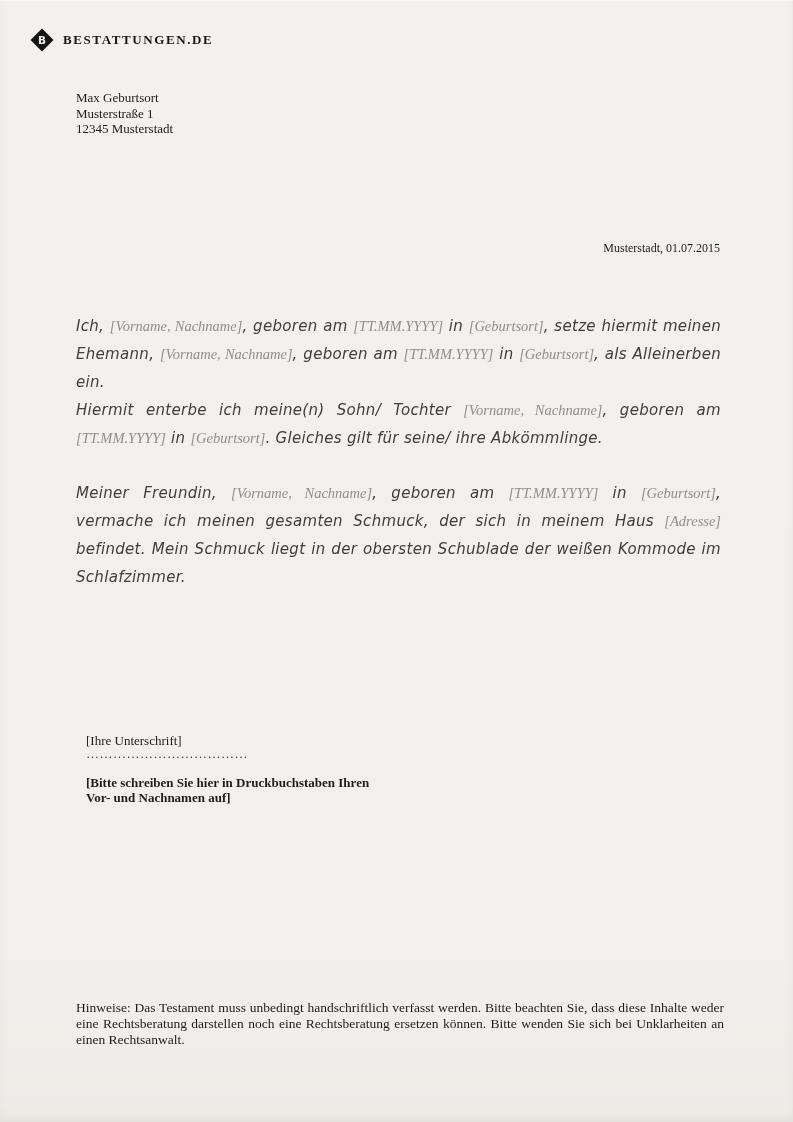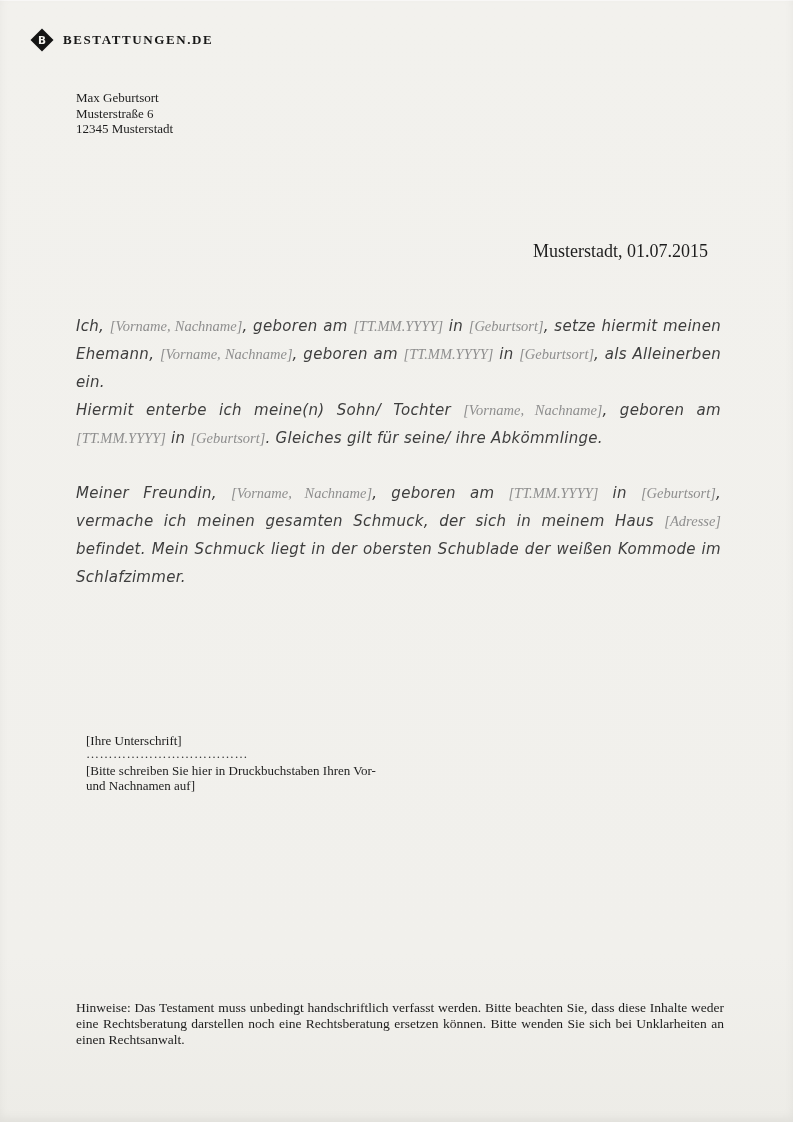--- a/index.html
+++ b/index.html
@@ -65,22 +65,22 @@
     color: #141414;
     text-decoration: underline;
     text-underline-offset: 4px;
     text-decoration-thickness: 1.5px;
   }
 
   
   .dateline {
     position: absolute;
     top: 241px;
-    right: 85px;
-    font-size: 18px;
+    right: 73px;
+    font-size: 12px;
     color: #1d1d1d;
   }
 
   
   .docbody {
     position: absolute;
     top: 312px;
     left: 76px;
     width: 645px;
     text-align: justify;
@@ -113,22 +113,23 @@
   }
   .sig-label { line-height: 15px; }
   .sig-dots {
     line-height: 12px;
     letter-spacing: 0.5px;
     color: #3a3a3a;
     white-space: nowrap;
     overflow: hidden;
   }
   .sig-note {
-    margin-top: 4px;
+    margin-top: 16px;
     line-height: 14.5px;
+    font-weight: bold;
   }
 
   
   .footer {
     position: absolute;
     top: 1000px;
     left: 76px;
     width: 648px;
     font-size: 13.5px;
     line-height: 16px;
@@ -146,21 +147,21 @@
       <svg width="24" height="24" viewBox="0 0 24 24" aria-hidden="true">
         <polygon points="12,0.5 23.5,12 12,23.5 0.5,12" fill="#141414"></polygon>
         <text x="12" y="16.2" text-anchor="middle" font-family="DejaVu Sans, sans-serif" font-size="10.5" font-weight="bold" fill="#f1f0ec">B</text>
       </svg>
     </span>
     <span class="brand-name">BESTATTUNGEN.DE</span>
   </header>
 
   <div class="sender">
     <div>Max Geburtsort</div>
-    <div>Musterstraße 6</div>
+    <div>Musterstraße 1</div>
     <div>12345 Musterstadt</div>
   </div>
 
 
   <div class="dateline">Musterstadt, 01.07.2015</div>
 
   <div class="docbody">
 
     <p class="para">
       <span class="h">Ich, </span><span class="ph">[Vorname, Nachname]</span><span class="h">, geboren am </span><span class="ph">[TT.MM.YYYY]</span><span class="h"> in </span><span class="ph">[Geburtsort]</span><span class="h">, setze hiermit meinen Ehemann, </span><span class="ph">[Vorname, Nachname]</span><span class="h">, geboren am </span><span class="ph">[TT.MM.YYYY]</span><span class="h"> in </span><span class="ph">[Geburtsort]</span><span class="h">, als Alleinerben ein.</span>

